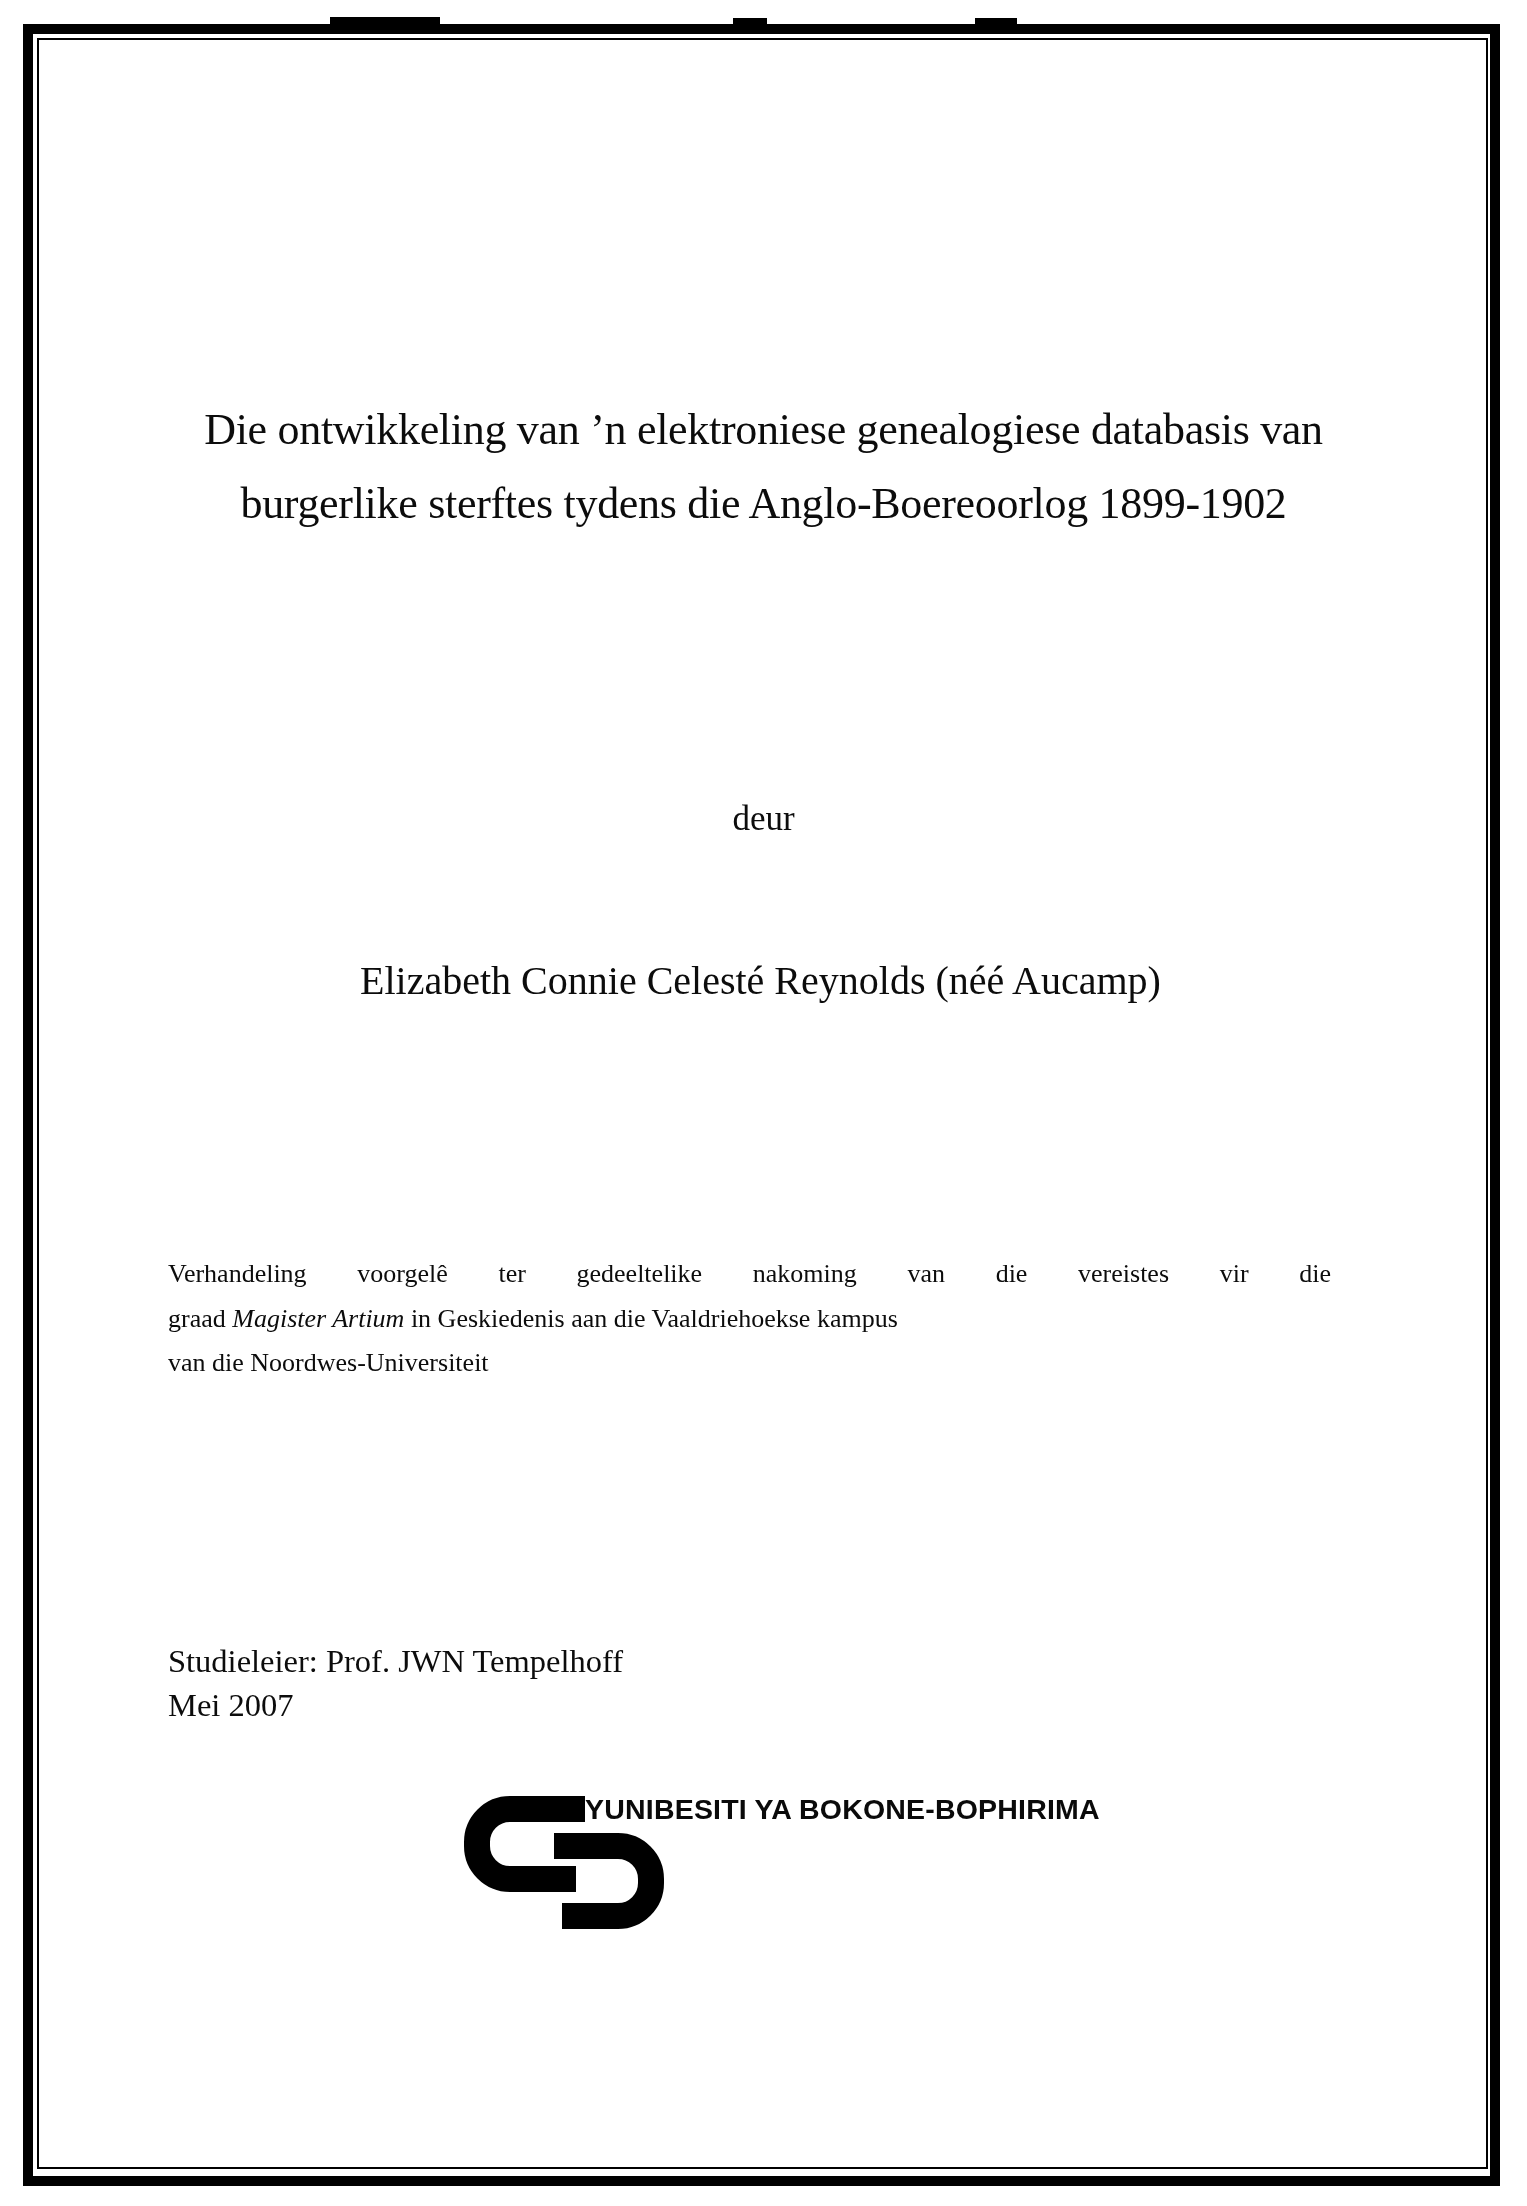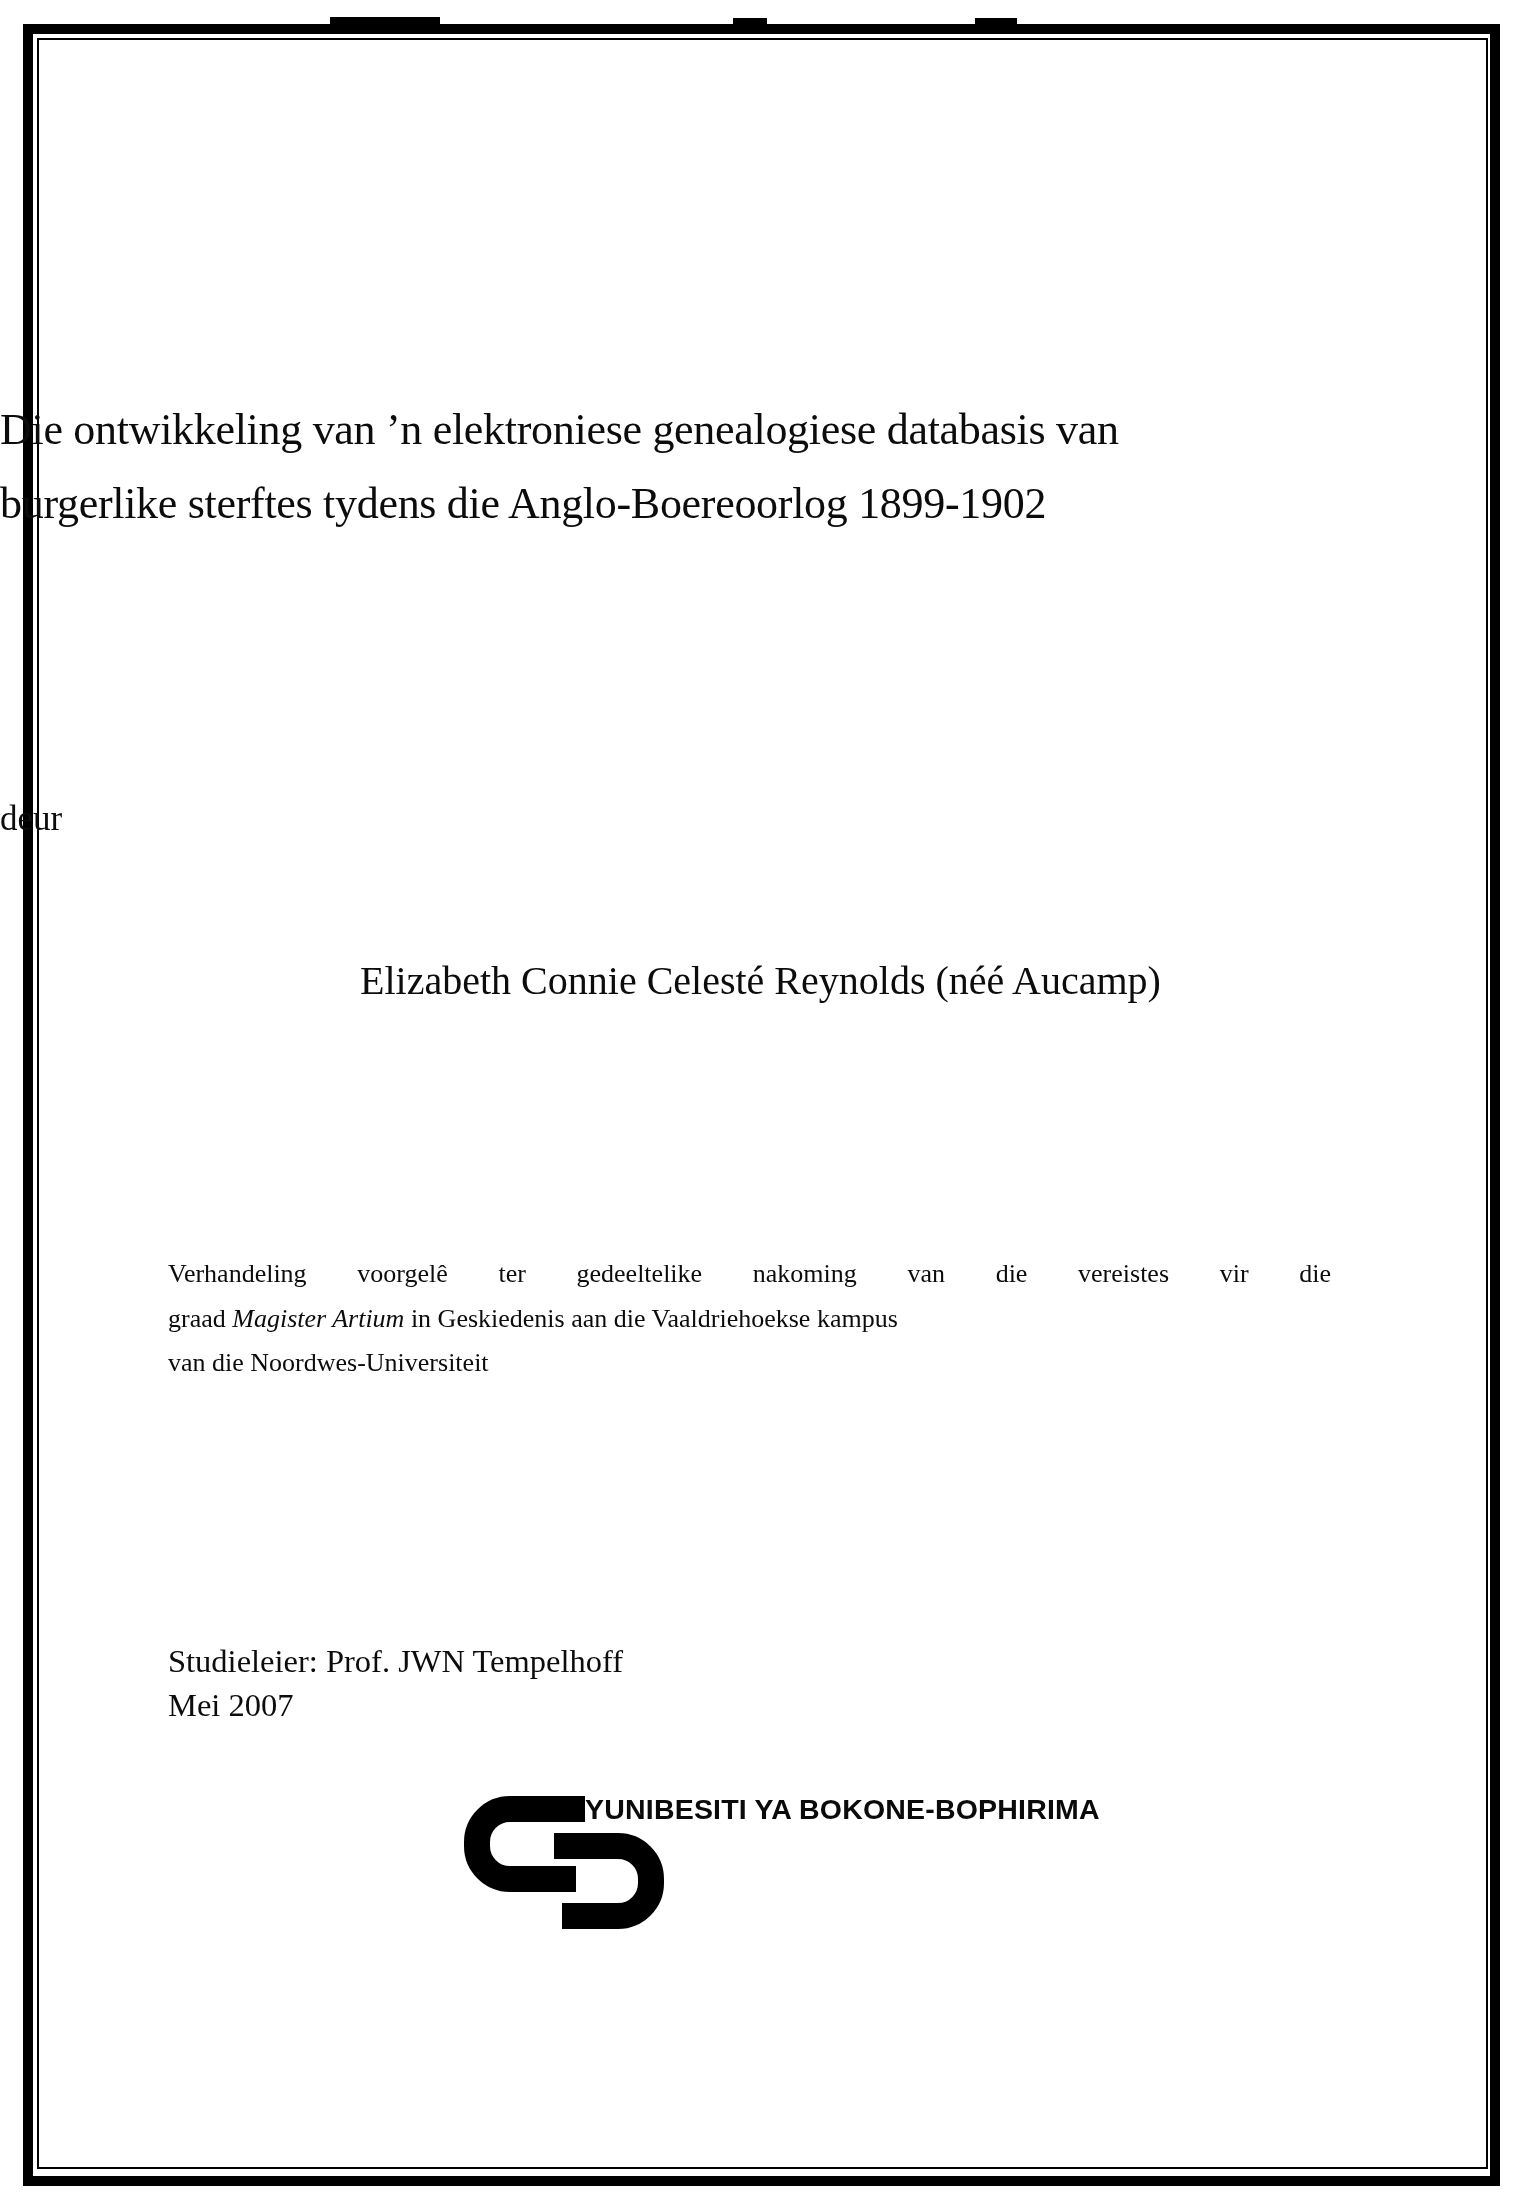--- a/index.html
+++ b/index.html
@@ -32,30 +32,31 @@
   }
   
   .scan-bump { background: #000; }
   .bump1 { left: 330px; top: 17px; width: 110px; height: 8px; }
   .bump2 { left: 733px; top: 18px; width: 34px;  height: 7px; }
   .bump3 { left: 975px; top: 18px; width: 42px;  height: 7px; }
 
   .thesis-title {
     left: 0; right: 0;
     top: 393px;
+    text-align: center;
     font-size: 44px;
     line-height: 74px;
     letter-spacing: -0.3px;
     white-space: nowrap;
   }
 
   .byline {
     left: 0; right: 0;
     top: 799px;
-    text-align: left;
+    text-align: center;
     font-size: 35px;
   }
 
   .author {
     left: 0; right: 6px;
     top: 957px;
     text-align: center;
     font-size: 40px;
     white-space: nowrap;
   }

